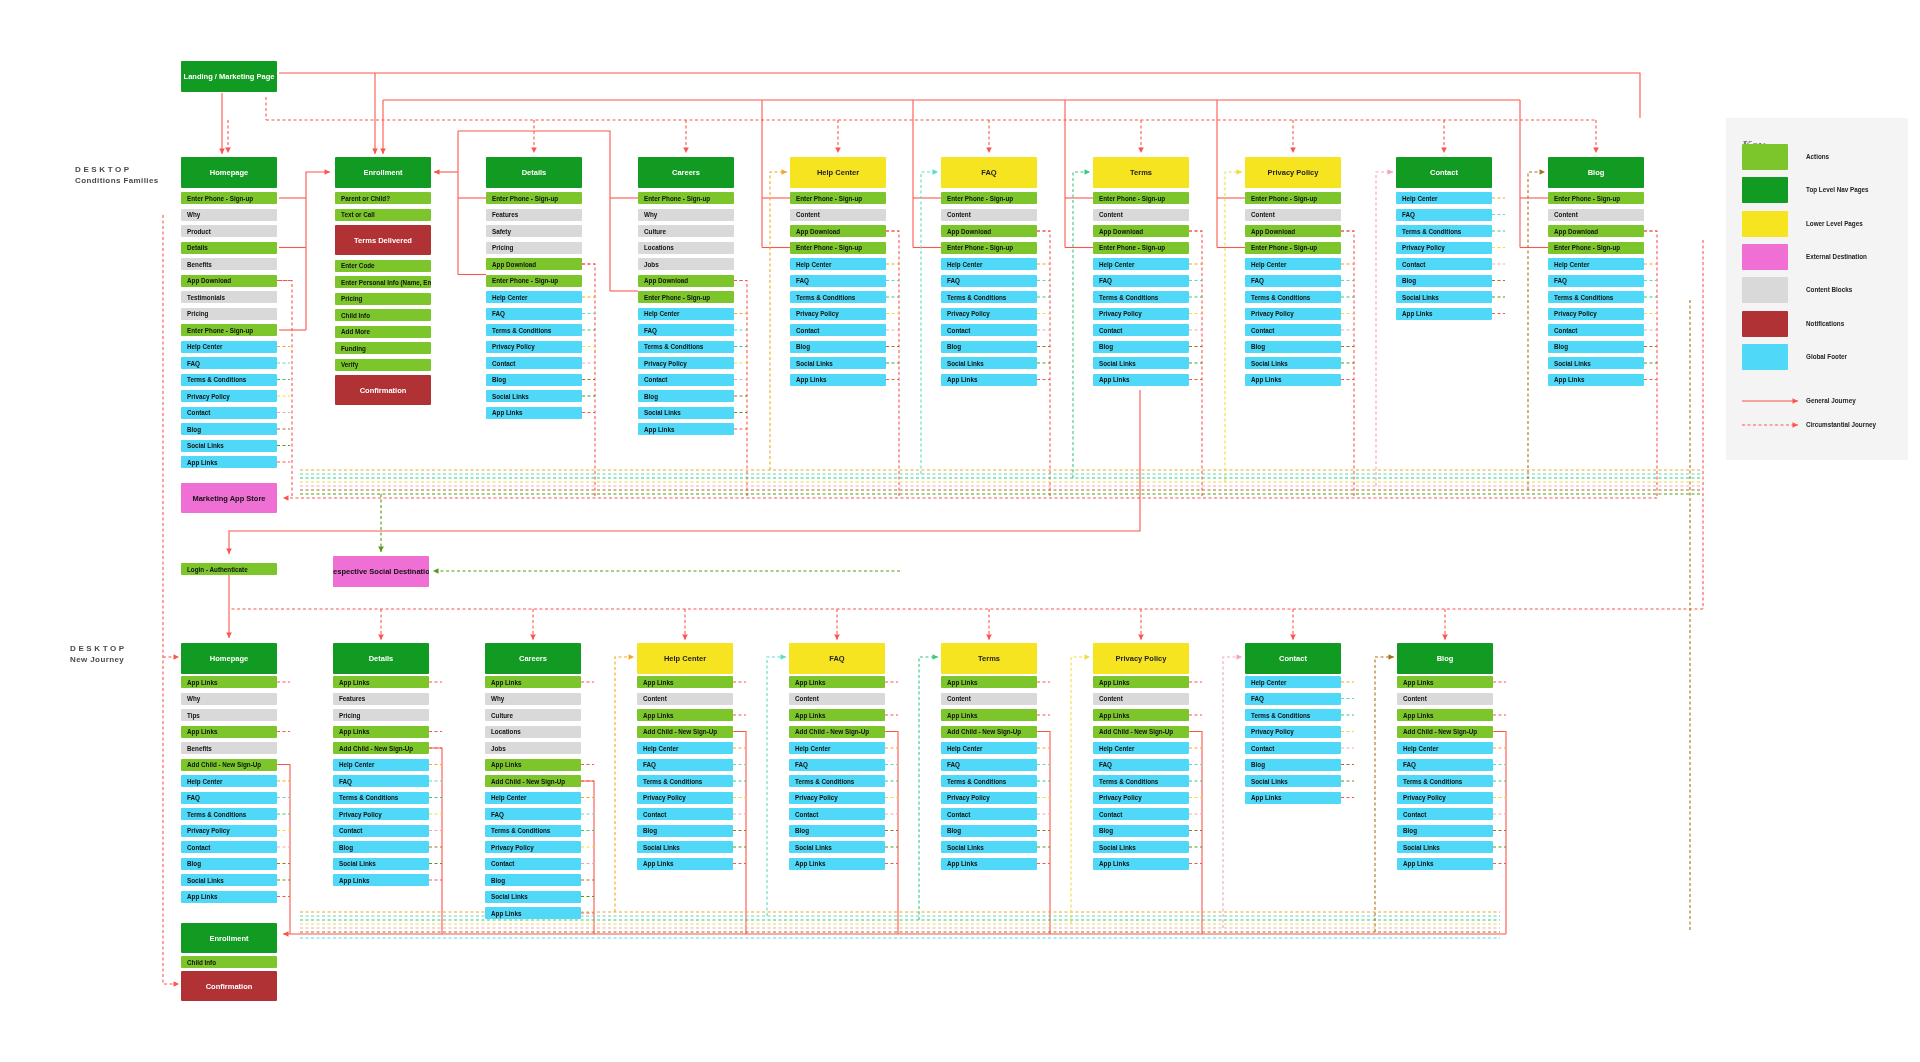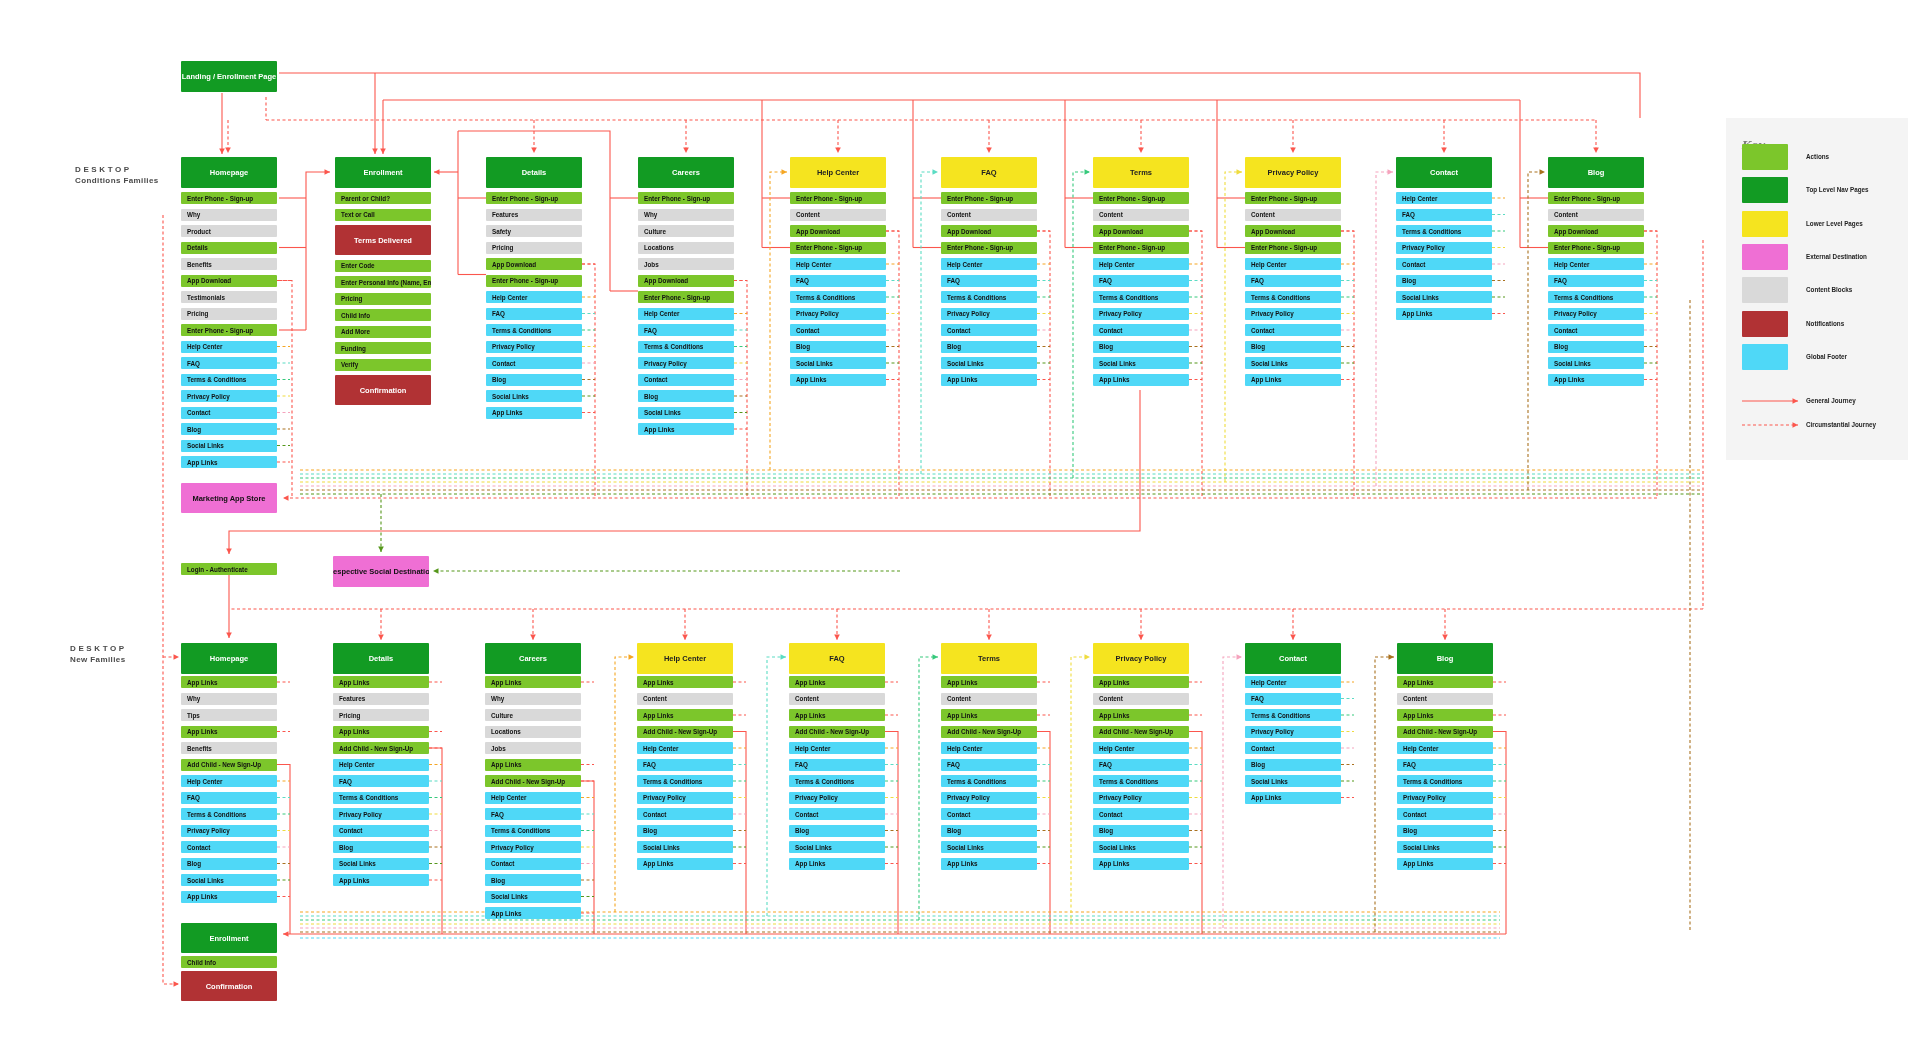--- a/index.html
+++ b/index.html
@@ -350,21 +350,21 @@
       <polyline points="1493,847 1506,847" fill="none" stroke="#55971B" stroke-width="1.1" stroke-dasharray="3 2.5"></polyline>
       <polyline points="1493,863.5 1506,863.5" fill="none" stroke="#FB564D" stroke-width="1.1" stroke-dasharray="3 2.5"></polyline>
     </svg>
 
   <div class="seclabel" style="left: 75px; top: 164px;">
     <div class="l1">DESKTOP</div>
     <div class="l2">Conditions Families</div>
   </div>
   <div class="seclabel" style="left: 70px; top: 643px;">
     <div class="l1">DESKTOP</div>
-    <div class="l2">New Families</div>
+    <div class="l2">New Journey</div>
   </div>
 
   <div id="keytitle" style="left: 1742px; top: 139px;">Key</div>
 <div class="node center hdr" style="left: 181px; top: 157px; width: 96px; height: 31px; background: rgb(18, 155, 35); color: rgb(255, 255, 255);">Homepage</div>
     <div class="node left itm" style="left: 181px; top: 192px; width: 96px; height: 12px; background: rgb(124, 198, 43); color: rgb(17, 17, 17);">Enter Phone - Sign-up</div>
     <div class="node left itm" style="left: 181px; top: 208.5px; width: 96px; height: 12px; background: rgb(217, 217, 217); color: rgb(17, 17, 17);">Why</div>
     <div class="node left itm" style="left: 181px; top: 225px; width: 96px; height: 12px; background: rgb(217, 217, 217); color: rgb(17, 17, 17);">Product</div>
     <div class="node left itm" style="left: 181px; top: 241.5px; width: 96px; height: 12px; background: rgb(124, 198, 43); color: rgb(17, 17, 17);">Details</div>
     <div class="node left itm" style="left: 181px; top: 258px; width: 96px; height: 12px; background: rgb(217, 217, 217); color: rgb(17, 17, 17);">Benefits</div>
     <div class="node left itm" style="left: 181px; top: 274.5px; width: 96px; height: 12px; background: rgb(124, 198, 43); color: rgb(17, 17, 17);">App Download</div>
@@ -608,21 +608,21 @@
     <div class="node left itm" style="left: 1397px; top: 709px; width: 96px; height: 12px; background: rgb(124, 198, 43); color: rgb(17, 17, 17);">App Links</div>
     <div class="node left itm" style="left: 1397px; top: 725.5px; width: 96px; height: 12px; background: rgb(124, 198, 43); color: rgb(17, 17, 17);">Add Child - New Sign-Up</div>
     <div class="node left itm" style="left: 1397px; top: 742px; width: 96px; height: 12px; background: rgb(79, 216, 247); color: rgb(17, 17, 17);">Help Center</div>
     <div class="node left itm" style="left: 1397px; top: 758.5px; width: 96px; height: 12px; background: rgb(79, 216, 247); color: rgb(17, 17, 17);">FAQ</div>
     <div class="node left itm" style="left: 1397px; top: 775px; width: 96px; height: 12px; background: rgb(79, 216, 247); color: rgb(17, 17, 17);">Terms &amp; Conditions</div>
     <div class="node left itm" style="left: 1397px; top: 791.5px; width: 96px; height: 12px; background: rgb(79, 216, 247); color: rgb(17, 17, 17);">Privacy Policy</div>
     <div class="node left itm" style="left: 1397px; top: 808px; width: 96px; height: 12px; background: rgb(79, 216, 247); color: rgb(17, 17, 17);">Contact</div>
     <div class="node left itm" style="left: 1397px; top: 824.5px; width: 96px; height: 12px; background: rgb(79, 216, 247); color: rgb(17, 17, 17);">Blog</div>
     <div class="node left itm" style="left: 1397px; top: 841px; width: 96px; height: 12px; background: rgb(79, 216, 247); color: rgb(17, 17, 17);">Social Links</div>
     <div class="node left itm" style="left: 1397px; top: 857.5px; width: 96px; height: 12px; background: rgb(79, 216, 247); color: rgb(17, 17, 17);">App Links</div>
-    <div class="node center hdr" style="left: 181px; top: 61px; width: 96px; height: 31px; background: rgb(18, 155, 35); color: rgb(255, 255, 255);">Landing / Enrollment Page</div>
+    <div class="node center hdr" style="left: 181px; top: 61px; width: 96px; height: 31px; background: rgb(18, 155, 35); color: rgb(255, 255, 255);">Landing / Marketing Page</div>
     <div class="node center hdr" style="left: 181px; top: 483px; width: 96px; height: 30px; background: rgb(239, 111, 212); color: rgb(17, 17, 17);">Marketing App Store</div>
     <div class="node left itm" style="left: 181px; top: 563px; width: 96px; height: 12px; background: rgb(124, 198, 43); color: rgb(17, 17, 17);">Login - Authenticate</div>
     <div class="node center hdr" style="left: 333px; top: 556px; width: 96px; height: 31px; background: rgb(239, 111, 212); color: rgb(17, 17, 17);">Respective Social Destination</div>
     <div class="node center hdr" style="left: 181px; top: 923px; width: 96px; height: 30px; background: rgb(18, 155, 35); color: rgb(255, 255, 255);">Enrollment</div>
     <div class="node left itm" style="left: 181px; top: 956px; width: 96px; height: 12px; background: rgb(124, 198, 43); color: rgb(17, 17, 17);">Child Info</div>
     <div class="node center hdr" style="left: 181px; top: 971px; width: 96px; height: 30px; background: rgb(177, 50, 52); color: rgb(255, 255, 255);">Confirmation</div>
     <div class="node center" style="left: 1742px; top: 144px; width: 46px; height: 26px; background: rgb(124, 198, 43); color: rgb(17, 17, 17);"></div>
     <div class="keylabel" style="left: 1806px; top: 153px;">Actions</div>
     <div class="node center" style="left: 1742px; top: 177.3px; width: 46px; height: 26px; background: rgb(18, 155, 35); color: rgb(17, 17, 17);"></div>
     <div class="keylabel" style="left: 1806px; top: 186.3px;">Top Level Nav Pages</div>

